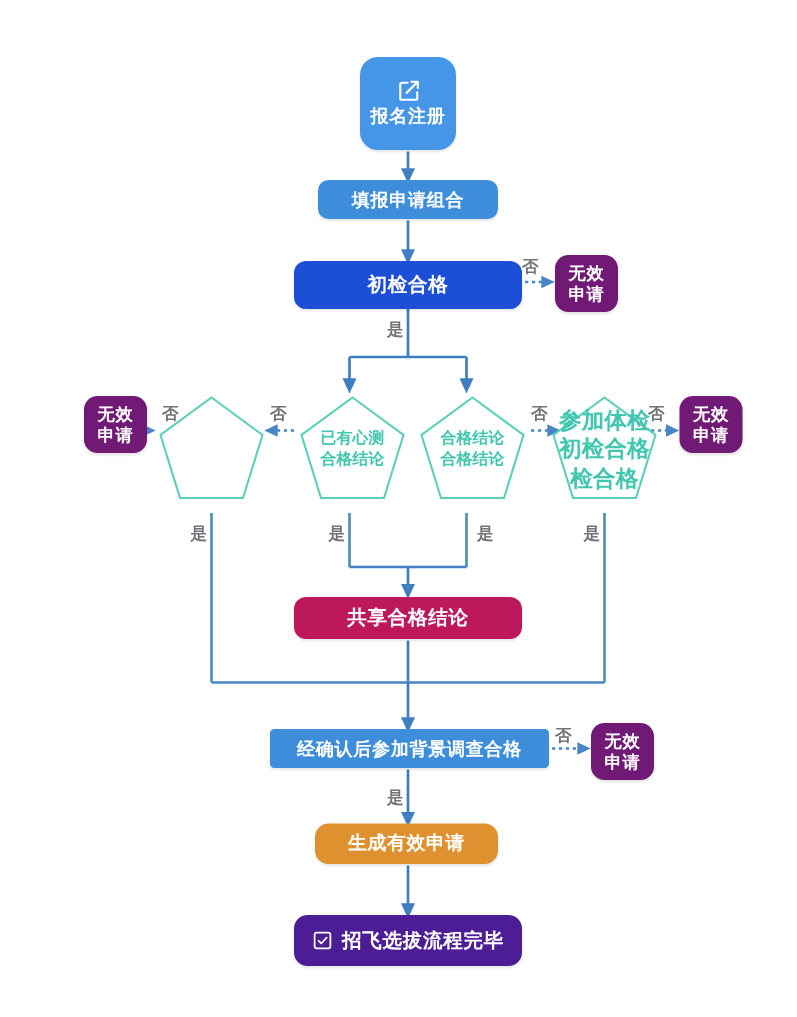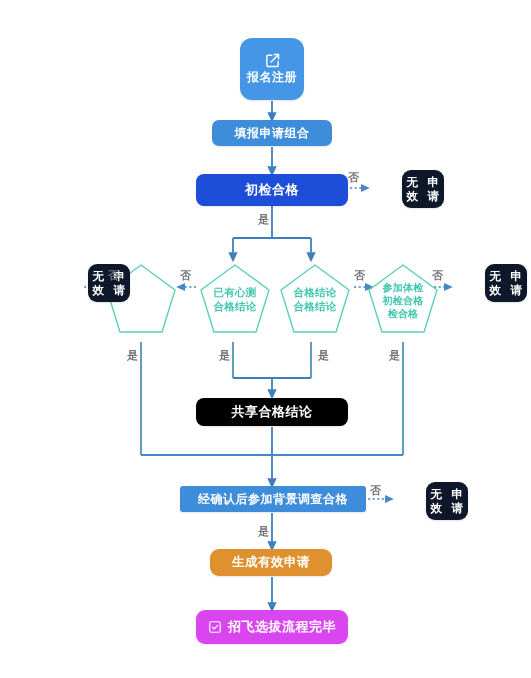--- a/index.html
+++ b/index.html
@@ -33,51 +33,50 @@
     box-shadow:0 1px 2px rgba(0,0,0,.10);
   }
   .n-first{
     left:196px;top:174px;width:152px;height:32px;
     background:#1d4ed8;font-size:13px;font-weight:bold;
     border-radius:8px;
     box-shadow:0 1px 2px rgba(0,0,0,.10);
   }
   .n-share{
     left:196px;top:398px;width:152px;height:28px;
-    background:#000000;font-size:13px;font-weight:bold;
+    background:#be185d;font-size:13px;font-weight:bold;
     border-radius:8px;
     box-shadow:0 1px 2px rgba(0,0,0,.10);
   }
   .n-bg{
     left:180px;top:486px;width:186px;height:26px;
     background:#3d8ddb;font-size:12px;font-weight:bold;
     border-radius:3px;
     box-shadow:0 1px 2px rgba(0,0,0,.10);
   }
   .n-gen{
     left:210px;top:549px;width:122px;height:27px;
     background:#e0912f;font-size:12.5px;font-weight:bold;
     border-radius:9px;
     box-shadow:0 1px 2px rgba(0,0,0,.10);
   }
   .n-done{
     left:196px;top:610px;width:152px;height:34px;
-    background:#d946ef;font-size:13px;font-weight:bold;
+    background:#4c1d95;font-size:13px;font-weight:bold;
     border-radius:9px;gap:6px;
     box-shadow:0 1px 2px rgba(0,0,0,.10);
   }
   .n-done .glyph{line-height:0;}
 
   
   .n-invalid{
-    background:#0f172a;color:#fff;border-radius:9px;
+    background:#701a75;color:#fff;border-radius:9px;
     width:42px;height:38px;font-size:11.5px;font-weight:bold;
-    line-height:1.22;
+    flex-direction:column;line-height:1.22;
     box-shadow:0 1px 2px rgba(0,0,0,.12);
-    margin-left:32px;
   }
   .inv1{left:370px;top:170px;}
   .inv2{left:56px;top:264px;}
   .inv3{left:453px;top:264px;}
   .inv4{left:394px;top:482px;}
 
   
   .pent{
     position:absolute;width:74px;height:80px;
     display:flex;align-items:center;justify-content:center;
@@ -205,21 +204,21 @@
     <div class="ptext">
       <span>合格结论</span><br>
       <span>合格结论</span>
     </div>
   </div>
 
   <div class="pent p4">
     <svg class="pentbg" viewBox="0 0 74 80">
       <polygon points="37,3 71,28 58,70 16,70 3,28" fill="#ffffff" stroke="#5ccfb9" stroke-width="1.4"></polygon>
     </svg>
-    <div class="ptext" style="font-size:10px;line-height:1.3;margin-top:-4px;">
+    <div class="ptext" style="font-size:15px;line-height:1.3;margin-top:-4px;">
       <span>参加体检</span><br>
       <span>初检合格</span><br>
       <span>检合格</span>
     </div>
   </div>
 
   <div class="node n-invalid inv1">
     <span>无效</span>
     <span>申请</span>
   </div>

